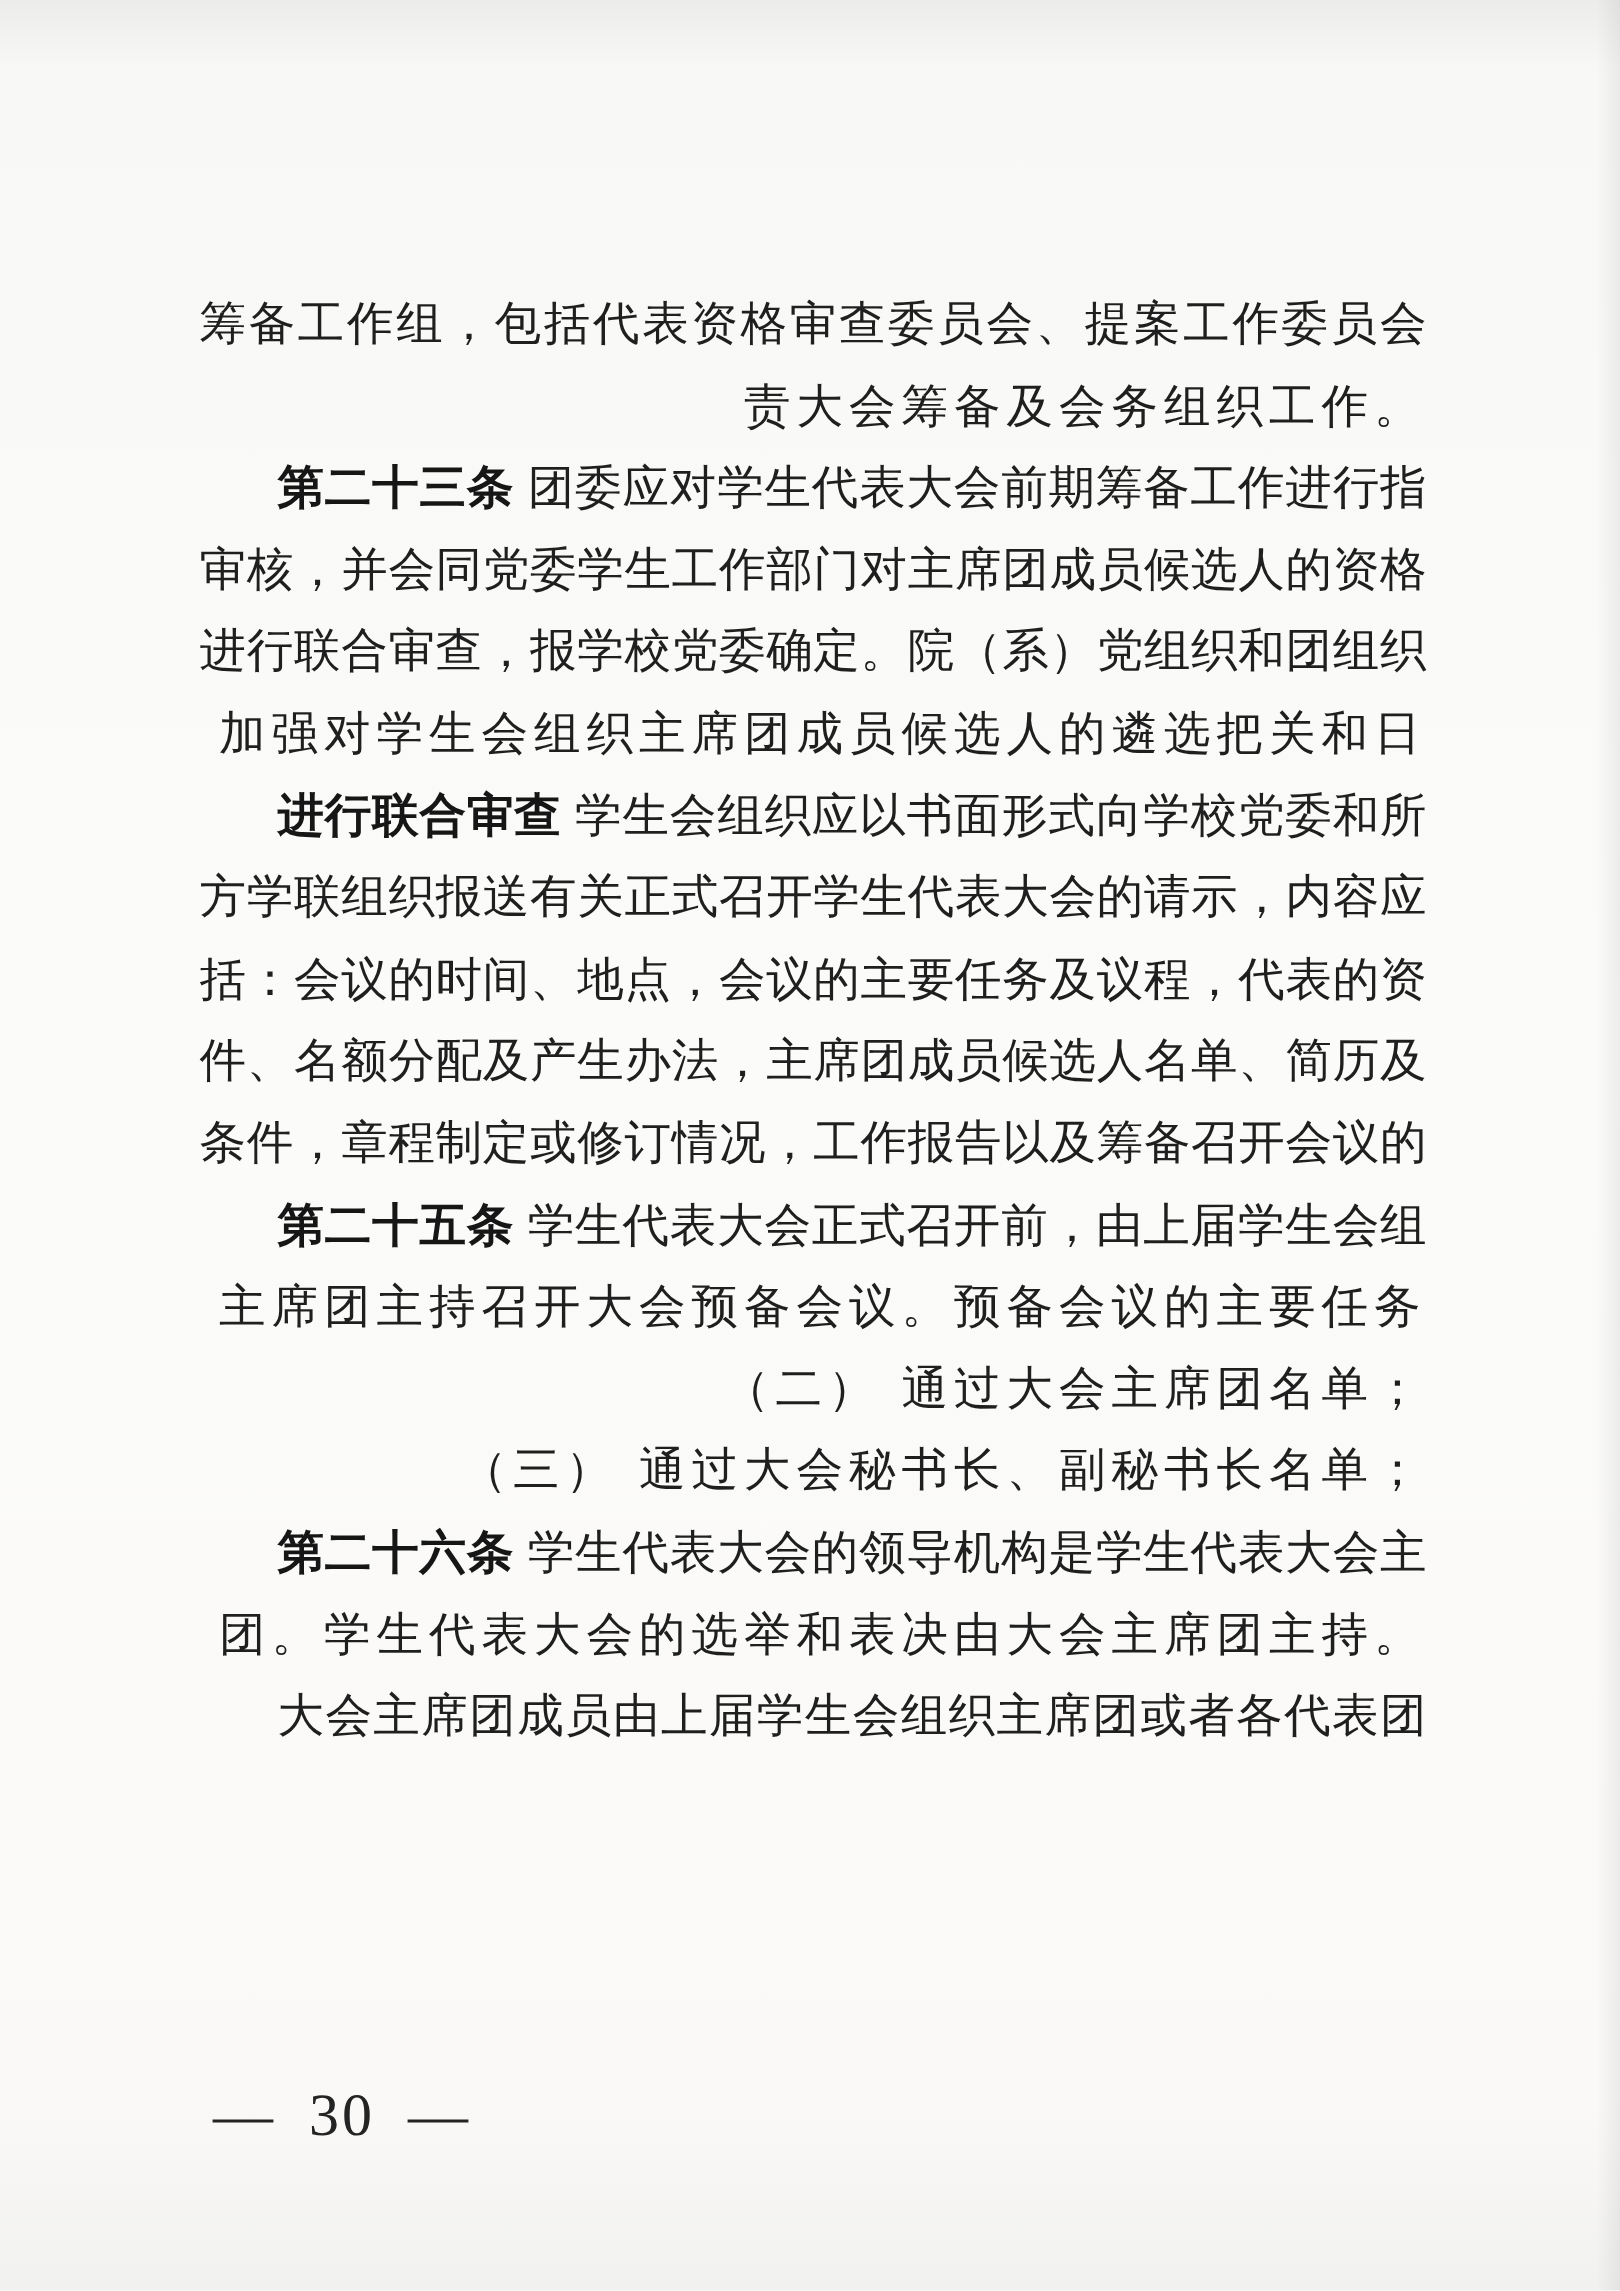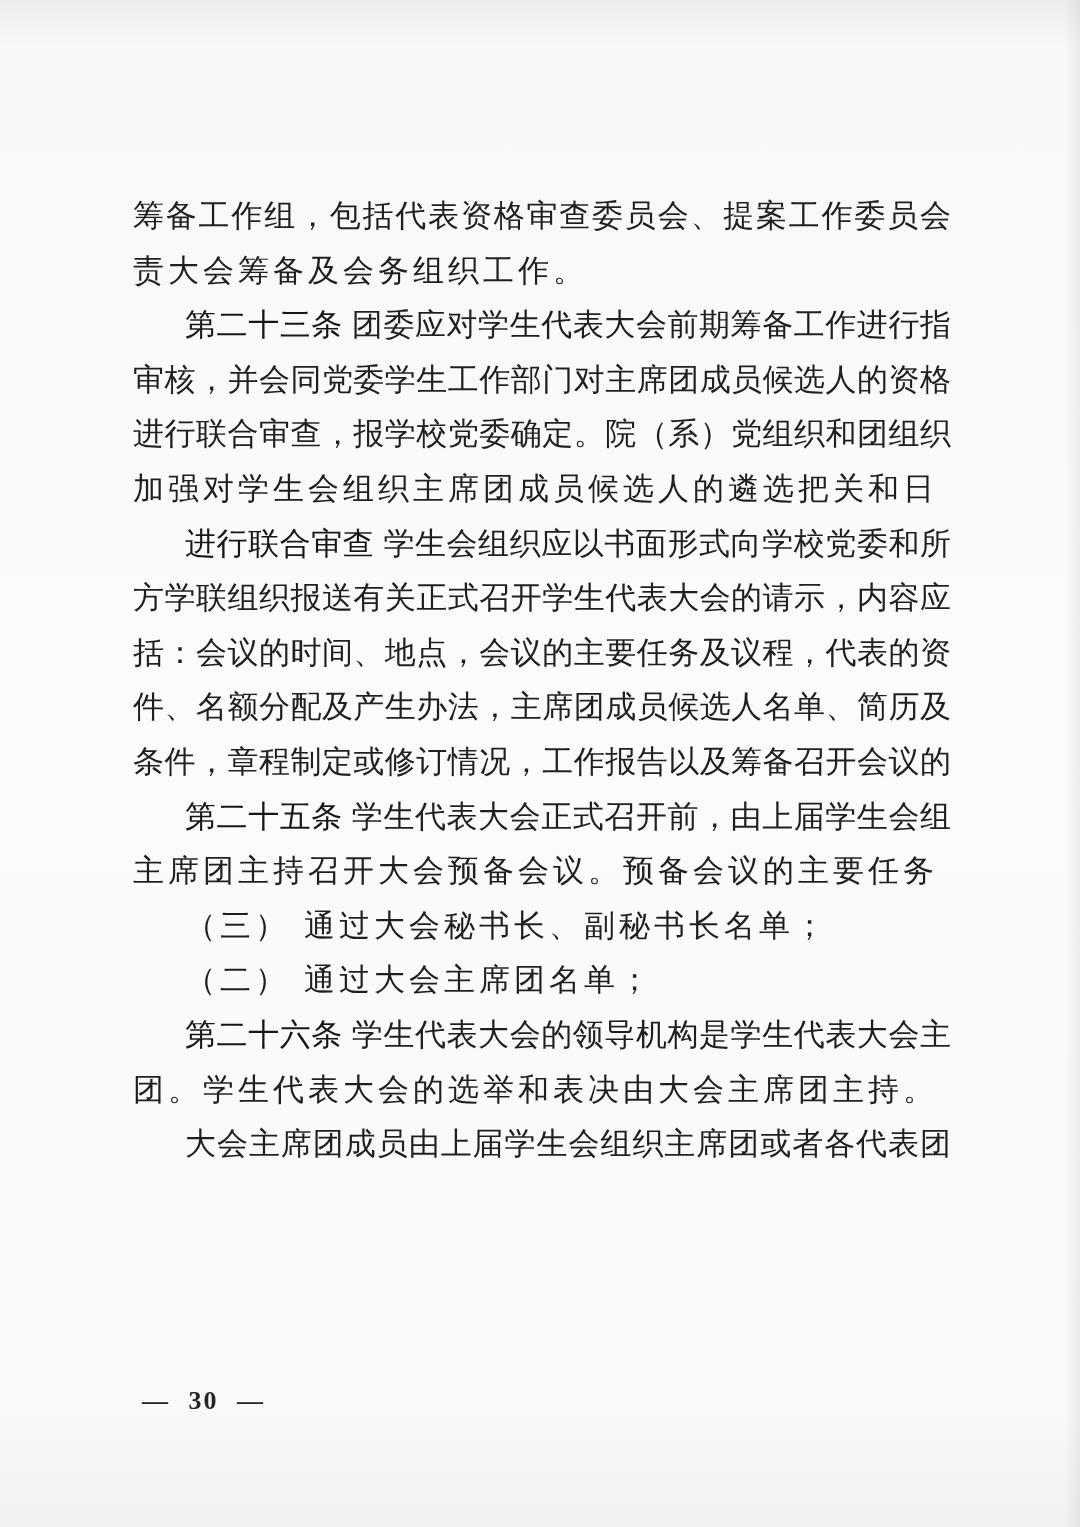--- a/index.html
+++ b/index.html
@@ -16,33 +16,33 @@
     background:linear-gradient(90deg,rgba(0,0,0,0) 0%,rgba(0,0,0,0.06) 100%);
   }
   .doc{
     position:absolute;left:133px;top:189px;width:818px;
   }
   .line{
     height:54.6px;line-height:54.6px;
     font-size:31px;
     letter-spacing:4px;
     overflow:hidden;
-    text-align:left;
+    text-align:right;
   }
   .fill{
     text-align:justify;
     text-align-last:justify;
     letter-spacing:normal;
   }
   .indent{padding-left:52px;}
-  .lead{font-weight:normal;margin-right:9px;color:#161616;}
+  .lead{font-weight:bold;margin-right:9px;color:#161616;}
   .num{margin-right:14px;}
   .page-number{
     position:absolute;left:142px;top:1386px;
-    font-size:26px;letter-spacing:2px;word-spacing:10px;color:#242424;font-weight:bold;
+    font-size:40px;letter-spacing:2px;word-spacing:10px;color:#242424;
   }
 </style>
 </head>
 <body>
 
 <div class="page">
   <div class="doc">
 
     <div class="line fill"><span>筹备工作组，包括代表资格审查委员会、提案工作委员会等，负</span></div>
     <div class="line"><span>责大会筹备及会务组织工作。</span></div>
@@ -54,22 +54,22 @@
 
     <div class="line fill indent"><span class="lead">进行联合审查</span><span>学生会组织应以书面形式向学校党委和所在地</span></div>
     <div class="line fill"><span>方学联组织报送有关正式召开学生代表大会的请示，内容应包</span></div>
     <div class="line fill"><span>括：会议的时间、地点，会议的主要任务及议程，代表的资格条</span></div>
     <div class="line fill"><span>件、名额分配及产生办法，主席团成员候选人名单、简历及资格</span></div>
     <div class="line fill"><span>条件，章程制定或修订情况，工作报告以及筹备召开会议的其他</span></div>
 
     <div class="line fill indent"><span class="lead">第二十五条</span><span>学生代表大会正式召开前，由上届学生会组织</span></div>
     <div class="line"><span>主席团主持召开大会预备会议。预备会议的主要任务是：</span></div>
 
+    <div class="line indent"><span class="num">（二）</span><span>通过大会主席团名单；</span></div>
     <div class="line indent"><span class="num">（三）</span><span>通过大会秘书长、副秘书长名单；</span></div>
-    <div class="line indent"><span class="num">（二）</span><span>通过大会主席团名单；</span></div>
 
     <div class="line fill indent"><span class="lead">第二十六条</span><span>学生代表大会的领导机构是学生代表大会主席</span></div>
     <div class="line"><span>团。学生代表大会的选举和表决由大会主席团主持。</span></div>
 
     <div class="line fill indent"><span>大会主席团成员由上届学生会组织主席团或者各代表团从代</span></div>
 
   </div>
 
   <div class="page-number">— 30 —</div>
 

